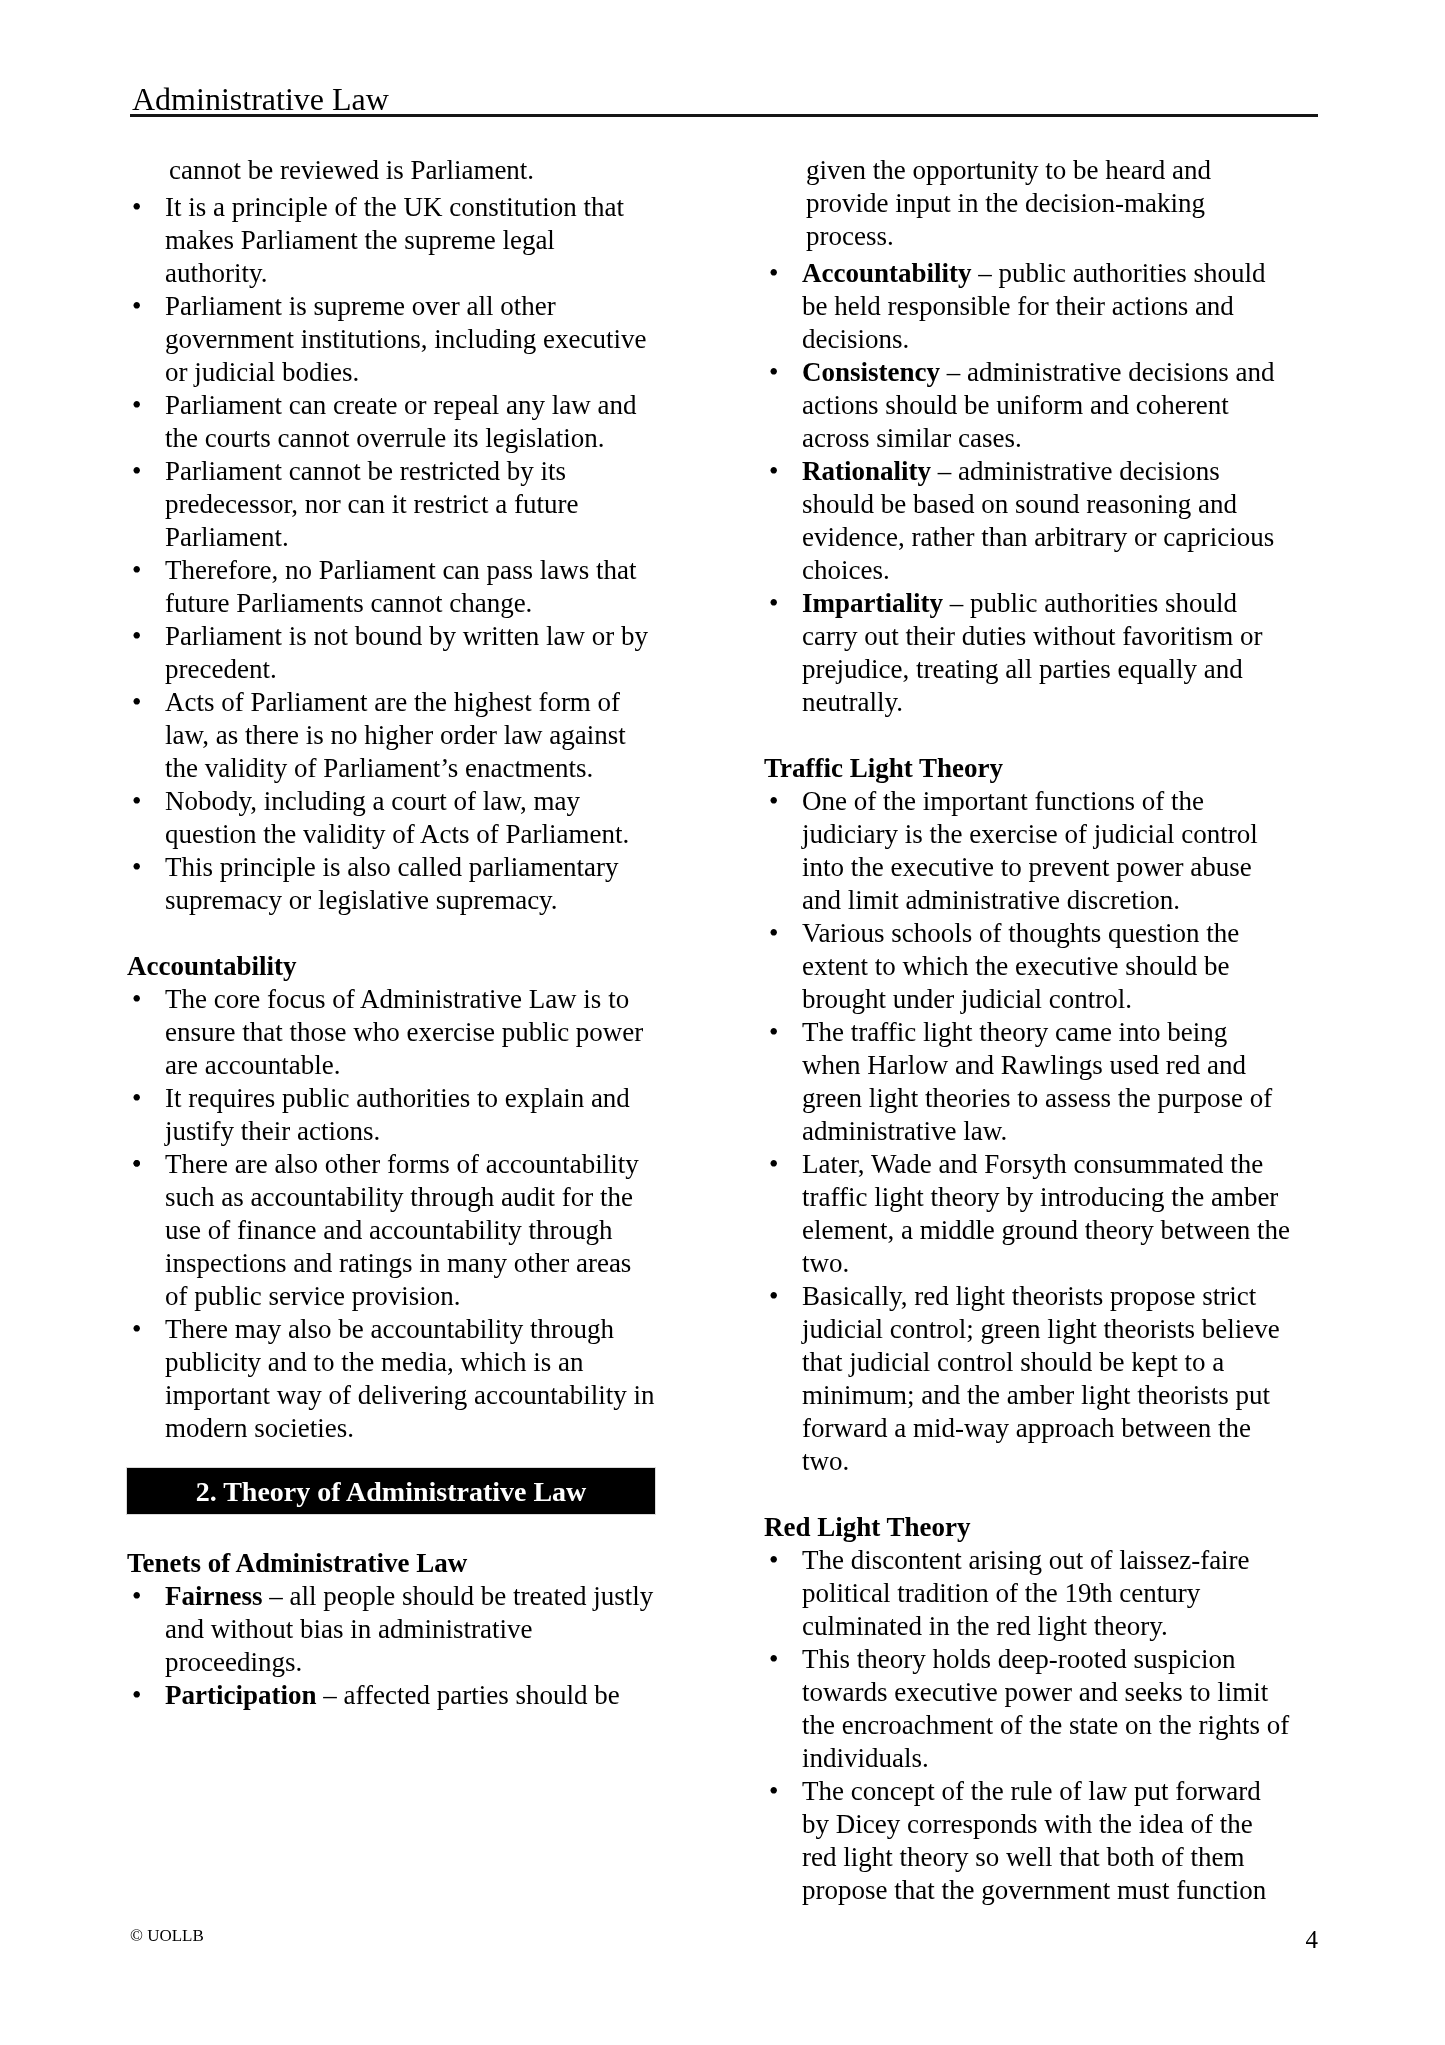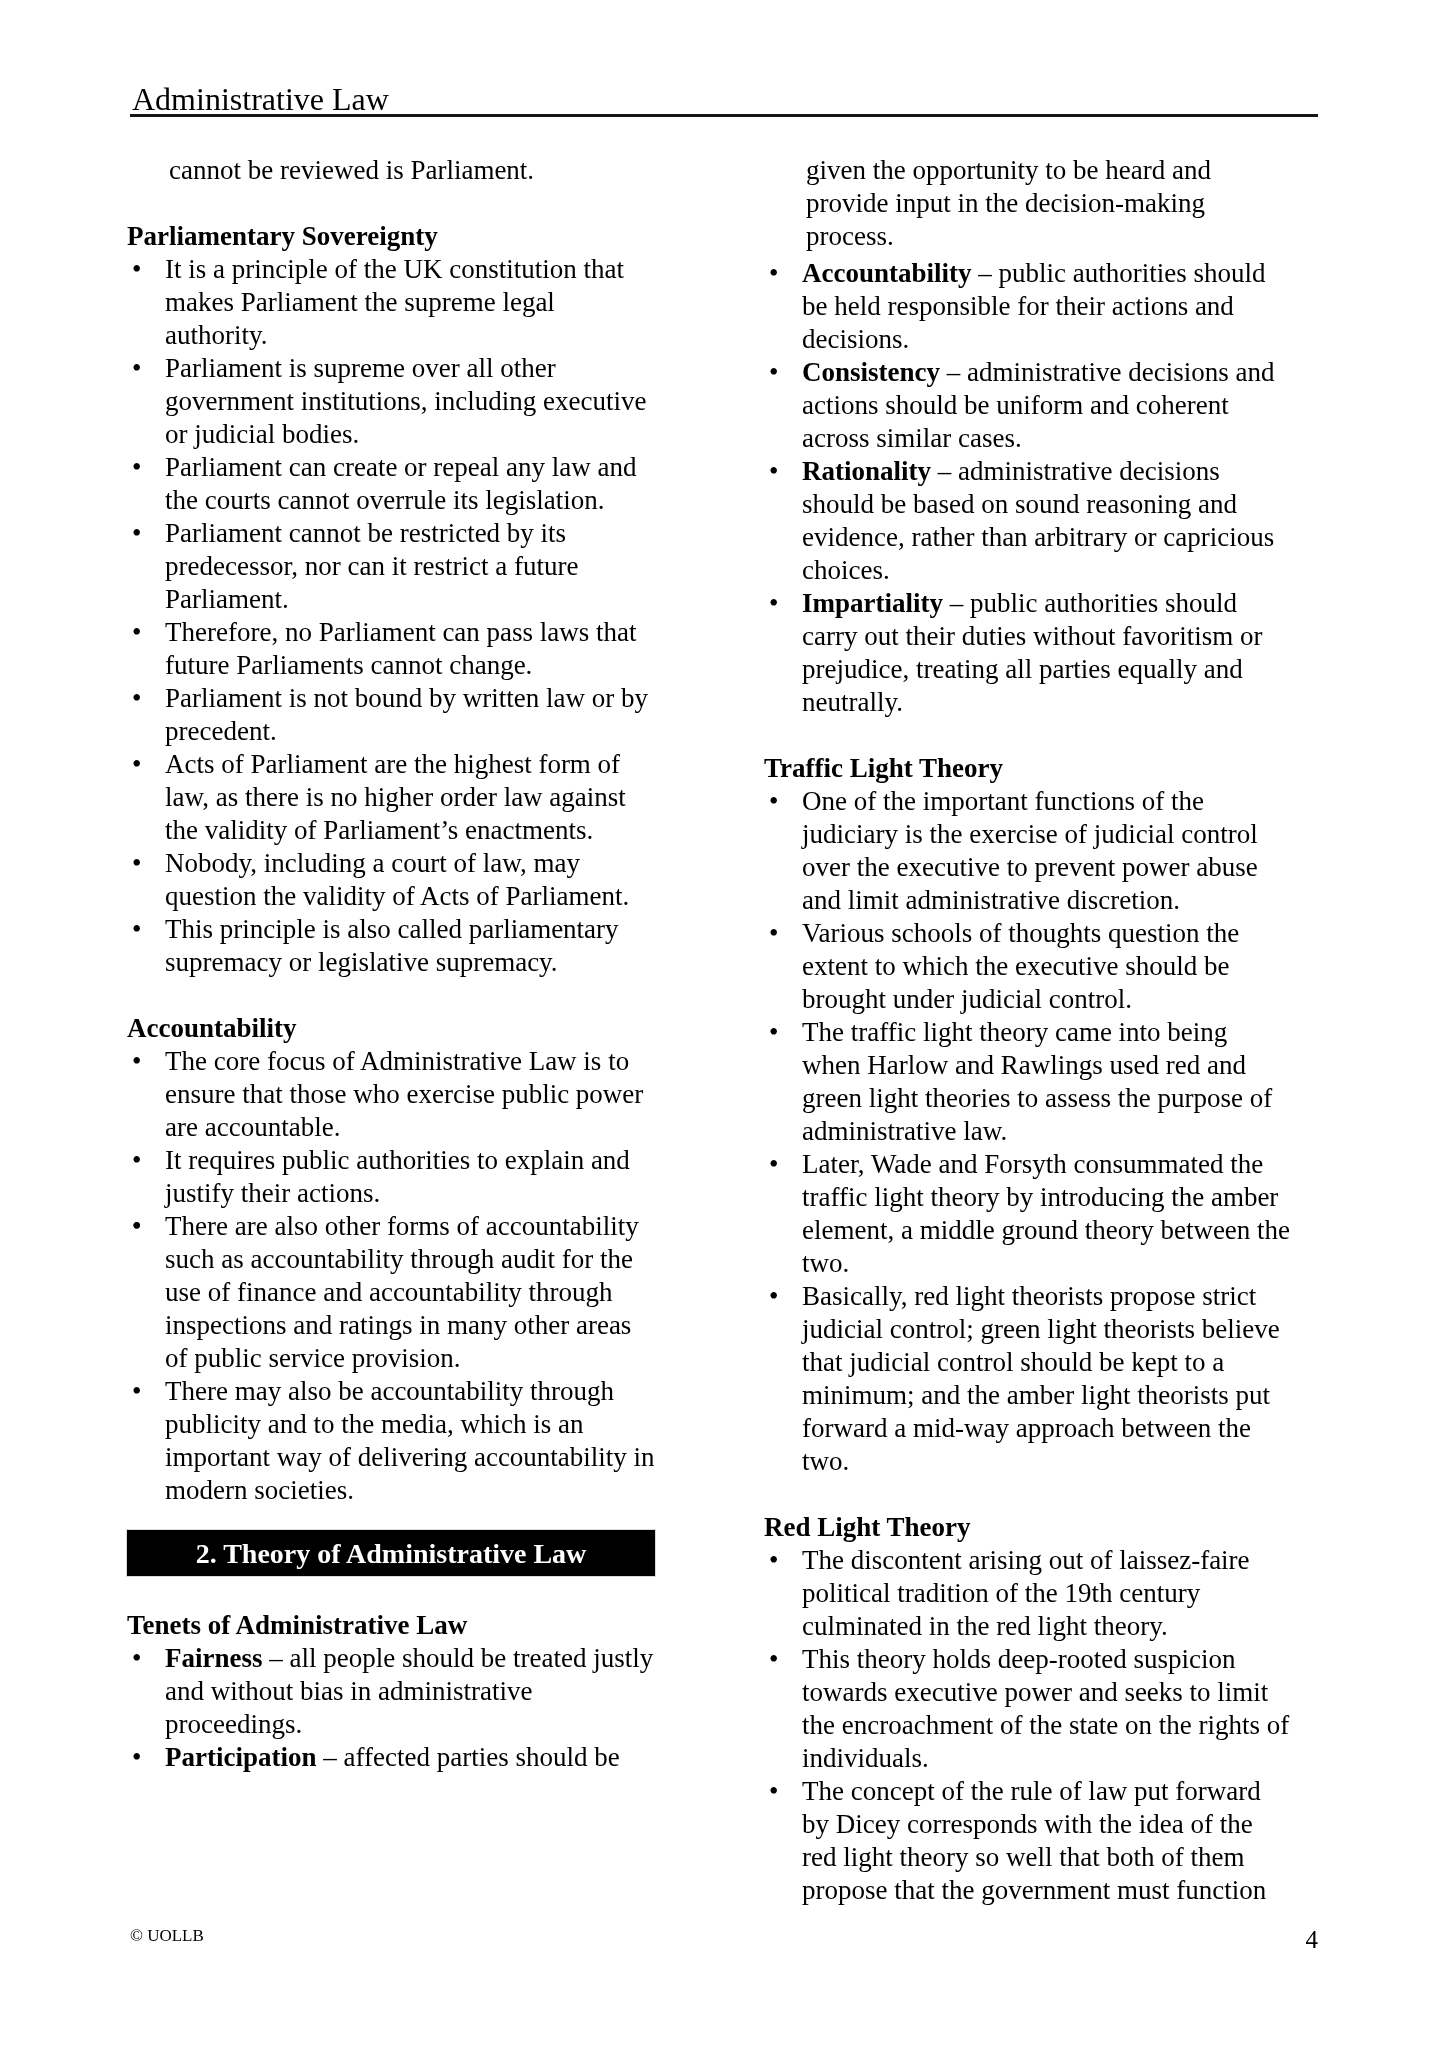--- a/index.html
+++ b/index.html
@@ -96,21 +96,20 @@
   }
 </style>
 </head>
 <body>
 
 <div class="page">
   <div class="header-title">Administrative Law</div>
   <div class="header-rule"></div>
   <div class="col col-left">
       <p class="continuation">cannot be reviewed is Parliament.</p>
-      <div class="section-heading">Parliamentary Sovereignty</div>
       <div class="bullet-list">
         <div class="bullet-item"><span class="bullet-marker">•</span><span class="bullet-text">It is a principle of the UK constitution that makes Parliament the supreme legal authority.</span></div>
         <div class="bullet-item"><span class="bullet-marker">•</span><span class="bullet-text">Parliament is supreme over all other government institutions, including executive or judicial bodies.</span></div>
         <div class="bullet-item"><span class="bullet-marker">•</span><span class="bullet-text">Parliament can create or repeal any law and the courts cannot overrule its legislation.</span></div>
         <div class="bullet-item"><span class="bullet-marker">•</span><span class="bullet-text">Parliament cannot be restricted by its predecessor, nor can it restrict a future Parliament.</span></div>
         <div class="bullet-item"><span class="bullet-marker">•</span><span class="bullet-text">Therefore, no Parliament can pass laws that future Parliaments cannot change.</span></div>
         <div class="bullet-item"><span class="bullet-marker">•</span><span class="bullet-text">Parliament is not bound by written law or by precedent.</span></div>
         <div class="bullet-item"><span class="bullet-marker">•</span><span class="bullet-text">Acts of Parliament are the highest form of law, as there is no higher order law against the validity of Parliament’s enactments.</span></div>
         <div class="bullet-item"><span class="bullet-marker">•</span><span class="bullet-text">Nobody, including a court of law, may question the validity of Acts of Parliament.</span></div>
         <div class="bullet-item"><span class="bullet-marker">•</span><span class="bullet-text">This principle is also called parliamentary supremacy or legislative supremacy.</span></div>
@@ -133,21 +132,21 @@
   <div class="col col-right">
       <p class="continuation">given the opportunity to be heard and provide input in the decision-making process.</p>
       <div class="bullet-list">
         <div class="bullet-item"><span class="bullet-marker">•</span><b class="bullet-term">Accountability</b><span class="bullet-text"> – public authorities should be held responsible for their actions and decisions.</span></div>
         <div class="bullet-item"><span class="bullet-marker">•</span><b class="bullet-term">Consistency</b><span class="bullet-text"> – administrative decisions and actions should be uniform and coherent across similar cases.</span></div>
         <div class="bullet-item"><span class="bullet-marker">•</span><b class="bullet-term">Rationality</b><span class="bullet-text"> – administrative decisions should be based on sound reasoning and evidence, rather than arbitrary or capricious choices.</span></div>
         <div class="bullet-item"><span class="bullet-marker">•</span><b class="bullet-term">Impartiality</b><span class="bullet-text"> – public authorities should carry out their duties without favoritism or prejudice, treating all parties equally and neutrally.</span></div>
       </div>
       <div class="section-heading">Traffic Light Theory</div>
       <div class="bullet-list">
-        <div class="bullet-item"><span class="bullet-marker">•</span><span class="bullet-text">One of the important functions of the judiciary is the exercise of judicial control over the executive to prevent power abuse and limit administrative discretion.</span></div>
+        <div class="bullet-item"><span class="bullet-marker">•</span><span class="bullet-text">One of the important functions of the judiciary is the exercise of judicial control into the executive to prevent power abuse and limit administrative discretion.</span></div>
         <div class="bullet-item"><span class="bullet-marker">•</span><span class="bullet-text">Various schools of thoughts question the extent to which the executive should be brought under judicial control.</span></div>
         <div class="bullet-item"><span class="bullet-marker">•</span><span class="bullet-text">The traffic light theory came into being when Harlow and Rawlings used red and green light theories to assess the purpose of administrative law.</span></div>
         <div class="bullet-item"><span class="bullet-marker">•</span><span class="bullet-text">Later, Wade and Forsyth consummated the traffic light theory by introducing the amber element, a middle ground theory between the two.</span></div>
         <div class="bullet-item"><span class="bullet-marker">•</span><span class="bullet-text">Basically, red light theorists propose strict judicial control; green light theorists believe that judicial control should be kept to a minimum; and the amber light theorists put forward a mid-way approach between the two.</span></div>
       </div>
       <div class="section-heading">Red Light Theory</div>
       <div class="bullet-list">
         <div class="bullet-item"><span class="bullet-marker">•</span><span class="bullet-text">The discontent arising out of laissez-faire political tradition of the 19th century culminated in the red light theory.</span></div>
         <div class="bullet-item"><span class="bullet-marker">•</span><span class="bullet-text">This theory holds deep-rooted suspicion towards executive power and seeks to limit the encroachment of the state on the rights of individuals.</span></div>
         <div class="bullet-item"><span class="bullet-marker">•</span><span class="bullet-text">The concept of the rule of law put forward by Dicey corresponds with the idea of the red light theory so well that both of them propose that the government must function</span></div>

